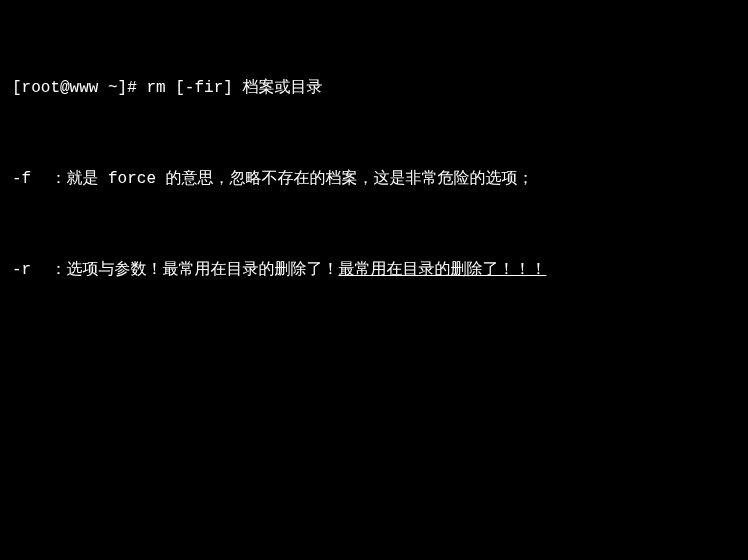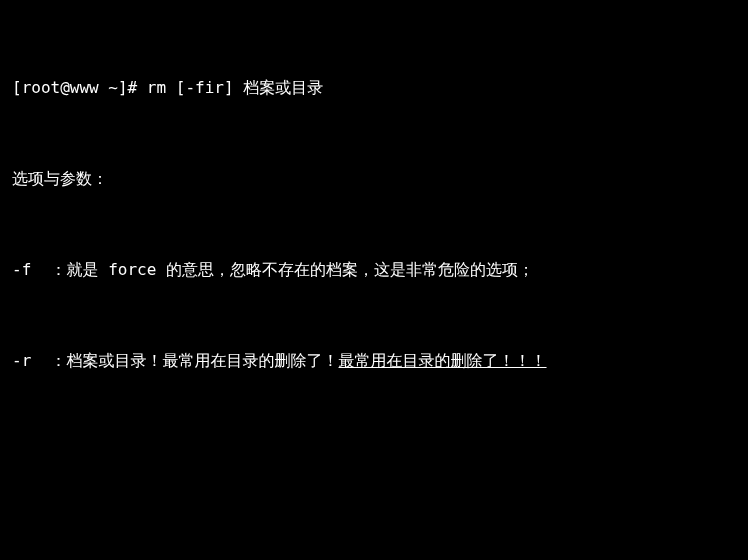--- a/index.html
+++ b/index.html
@@ -15,36 +15,36 @@
       width: 748px;
       height: 560px;
       padding: 12px;
       line-height: 1.9;
     }
     .terminal {
       white-space: pre-wrap;
     }
     .line {
       display: block;
+      font-family: Liberation Mono, monospace;
     }
     .underline {
       text-decoration: underline;
     }
     .spacer {
       height: 16px;
     }
   </style>
 </head>
 <body>
 
 <div class="terminal">
   <span class="line"><span>[root@www ~]# </span><span>rm [-fir] 档案或目录</span></span>
-  <span class="line">选项与参数：</span>
   <span class="line">-f  ：就是 force 的意思，忽略不存在的档案，这是非常危险的选项；</span>
-  <span class="line"><span>-r  ：档案或目录！最常用在目录的删除了！</span><span class="underline">最常用在目录的删除了！！！</span></span>
+  <span class="line"><span>-r  ：选项与参数！最常用在目录的删除了！</span><span class="underline">最常用在目录的删除了！！！</span></span>
   <div class="spacer"></div>
   
   
   
   
   
   
   
   
   

